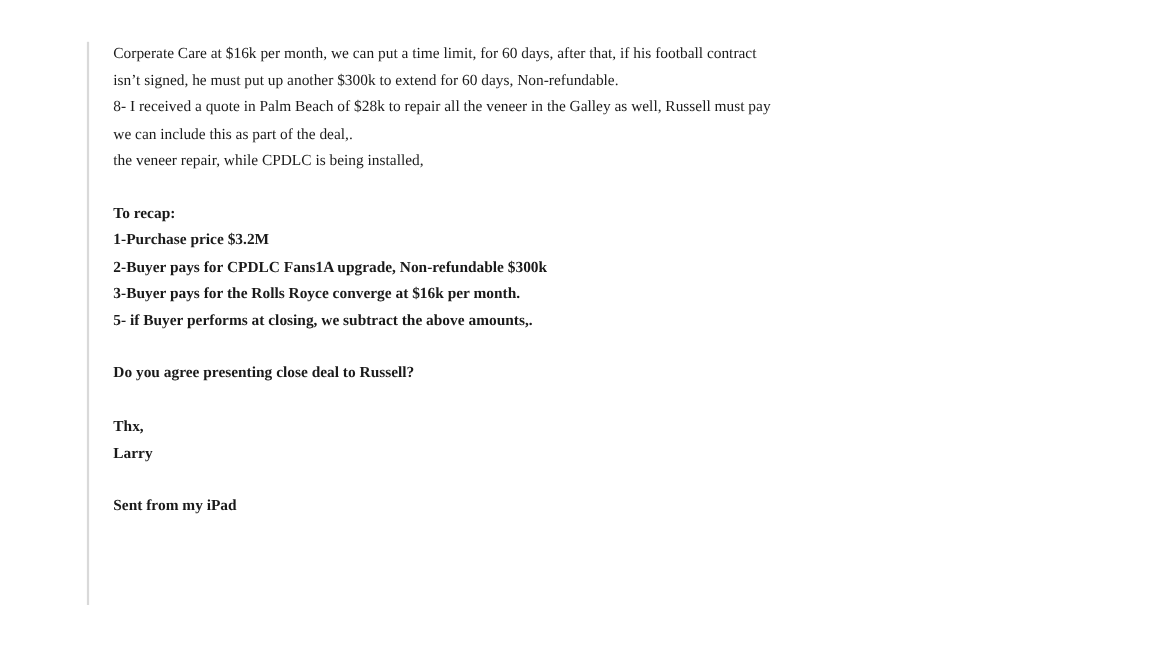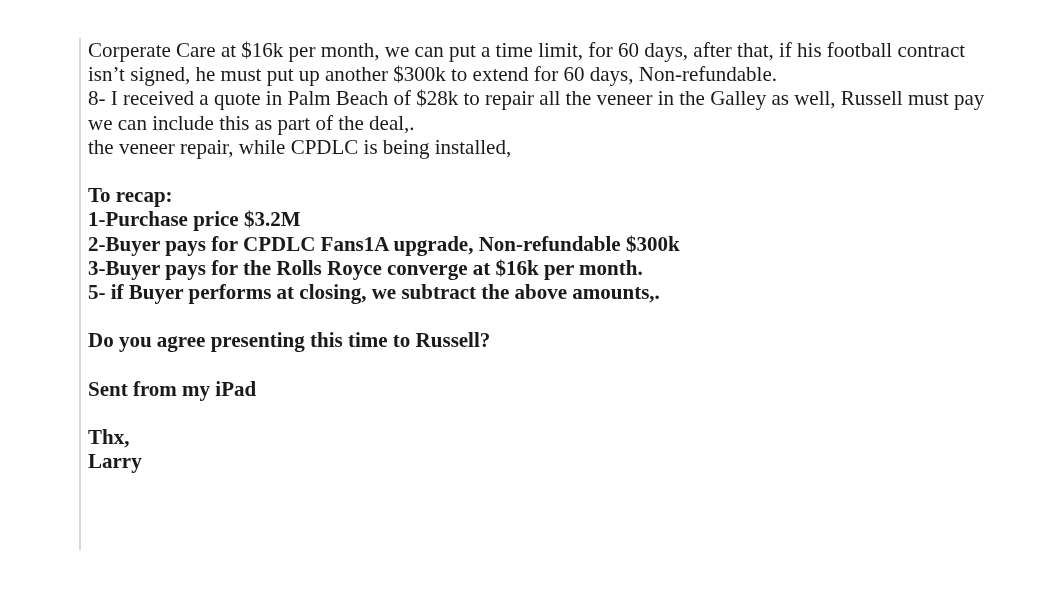--- a/index.html
+++ b/index.html
@@ -24,22 +24,22 @@
   .quote-bar {
     position: absolute;
     left: 0;
     top: 0;
     width: 2px;
     height: 512px;
     background: #d9d9d9;
   }
 
   .email-body {
-    margin-left: 9px;
-    font-size: 21px;
+    margin-left: 24px;
+    font-size: 14px;
     line-height: 24.2px;
     color: #1a1a1a;
     -webkit-font-smoothing: antialiased;
   }
 
   .para {
     margin: 0;
   }
 
   .para + .para {
@@ -65,23 +65,23 @@
         <div class="line">the veneer repair, while CPDLC is being installed,</div>
       </div>
       <div class="para">
         <div class="line">To recap:</div>
         <div class="line">1-Purchase price $3.2M</div>
         <div class="line">2-Buyer pays for CPDLC Fans1A upgrade, Non-refundable $300k</div>
         <div class="line">3-Buyer pays for the Rolls Royce converge at $16k per month.</div>
         <div class="line">5- if Buyer performs at closing, we subtract the above amounts,.</div>
       </div>
       <div class="para">
-        <div class="line">Do you agree presenting this time to Russell?</div>
-      </div>
-      <div class="para">
-        <div class="line">Sent from my iPad</div>
+        <div class="line">Do you agree presenting close deal to Russell?</div>
       </div>
       <div class="para">
         <div class="line">Thx,</div>
         <div class="line">Larry</div>
       </div>
+      <div class="para">
+        <div class="line">Sent from my iPad</div>
+      </div>
     </div>
 </div>
 
 </body></html>

